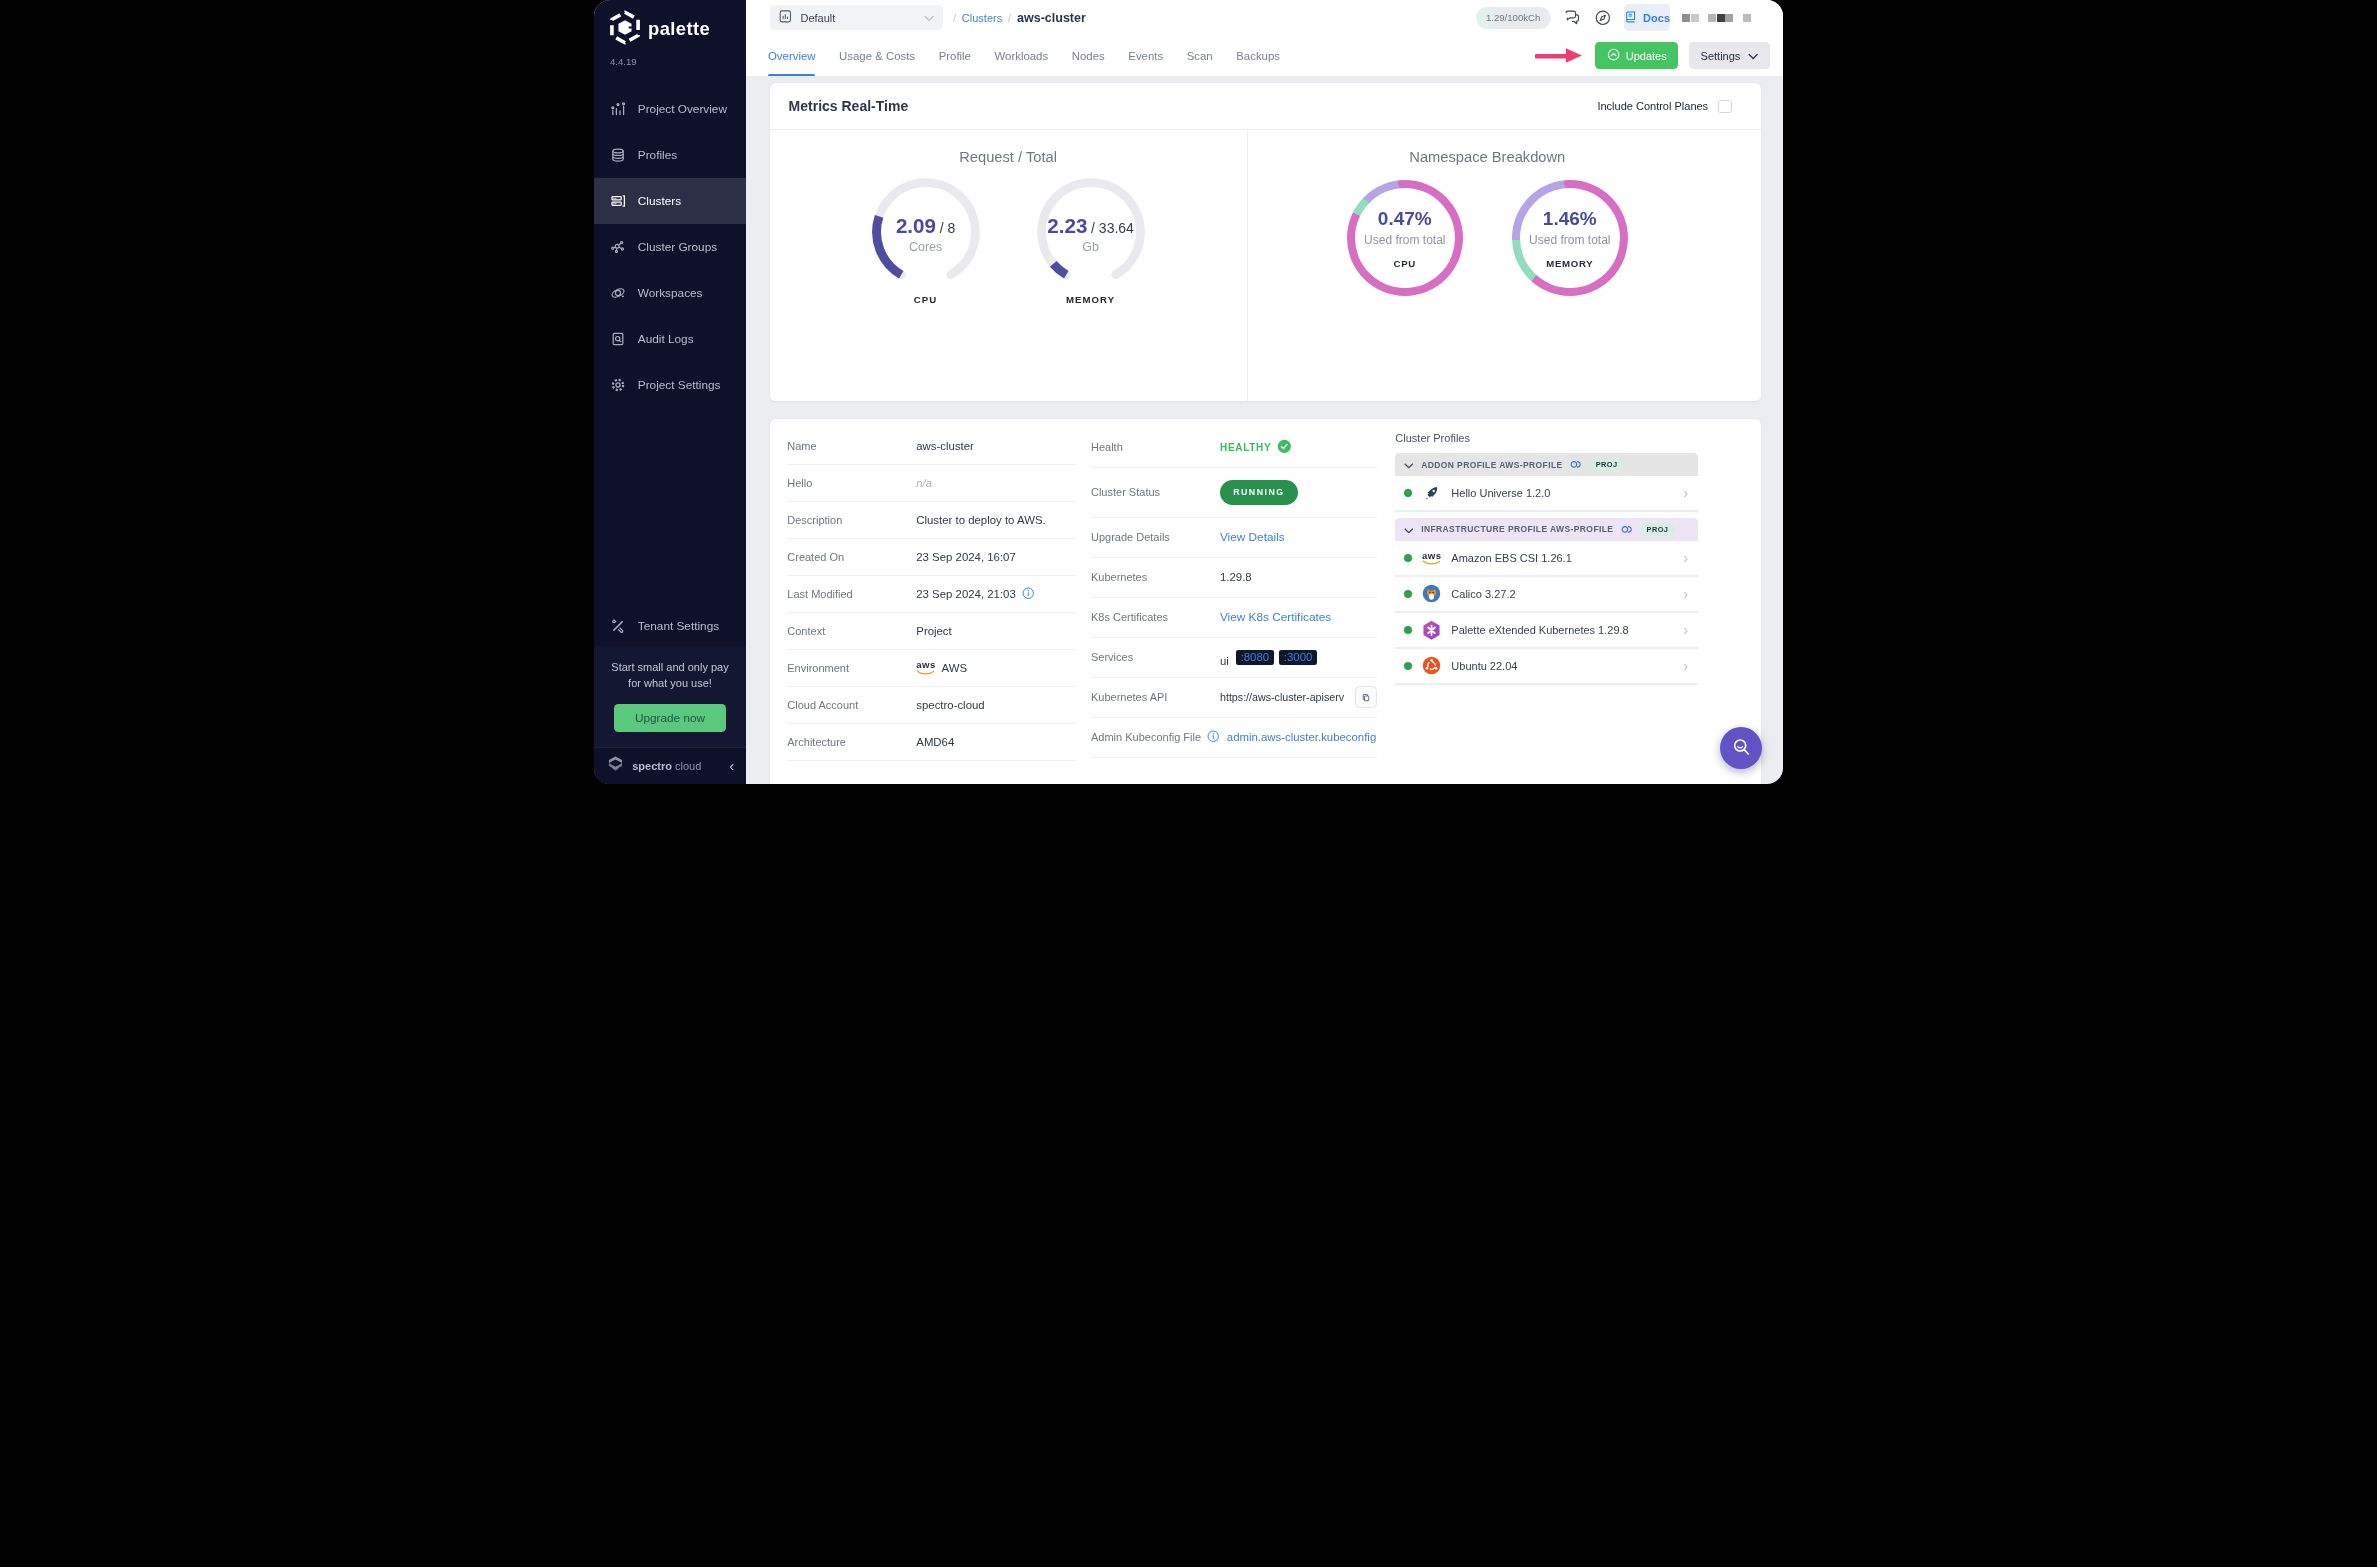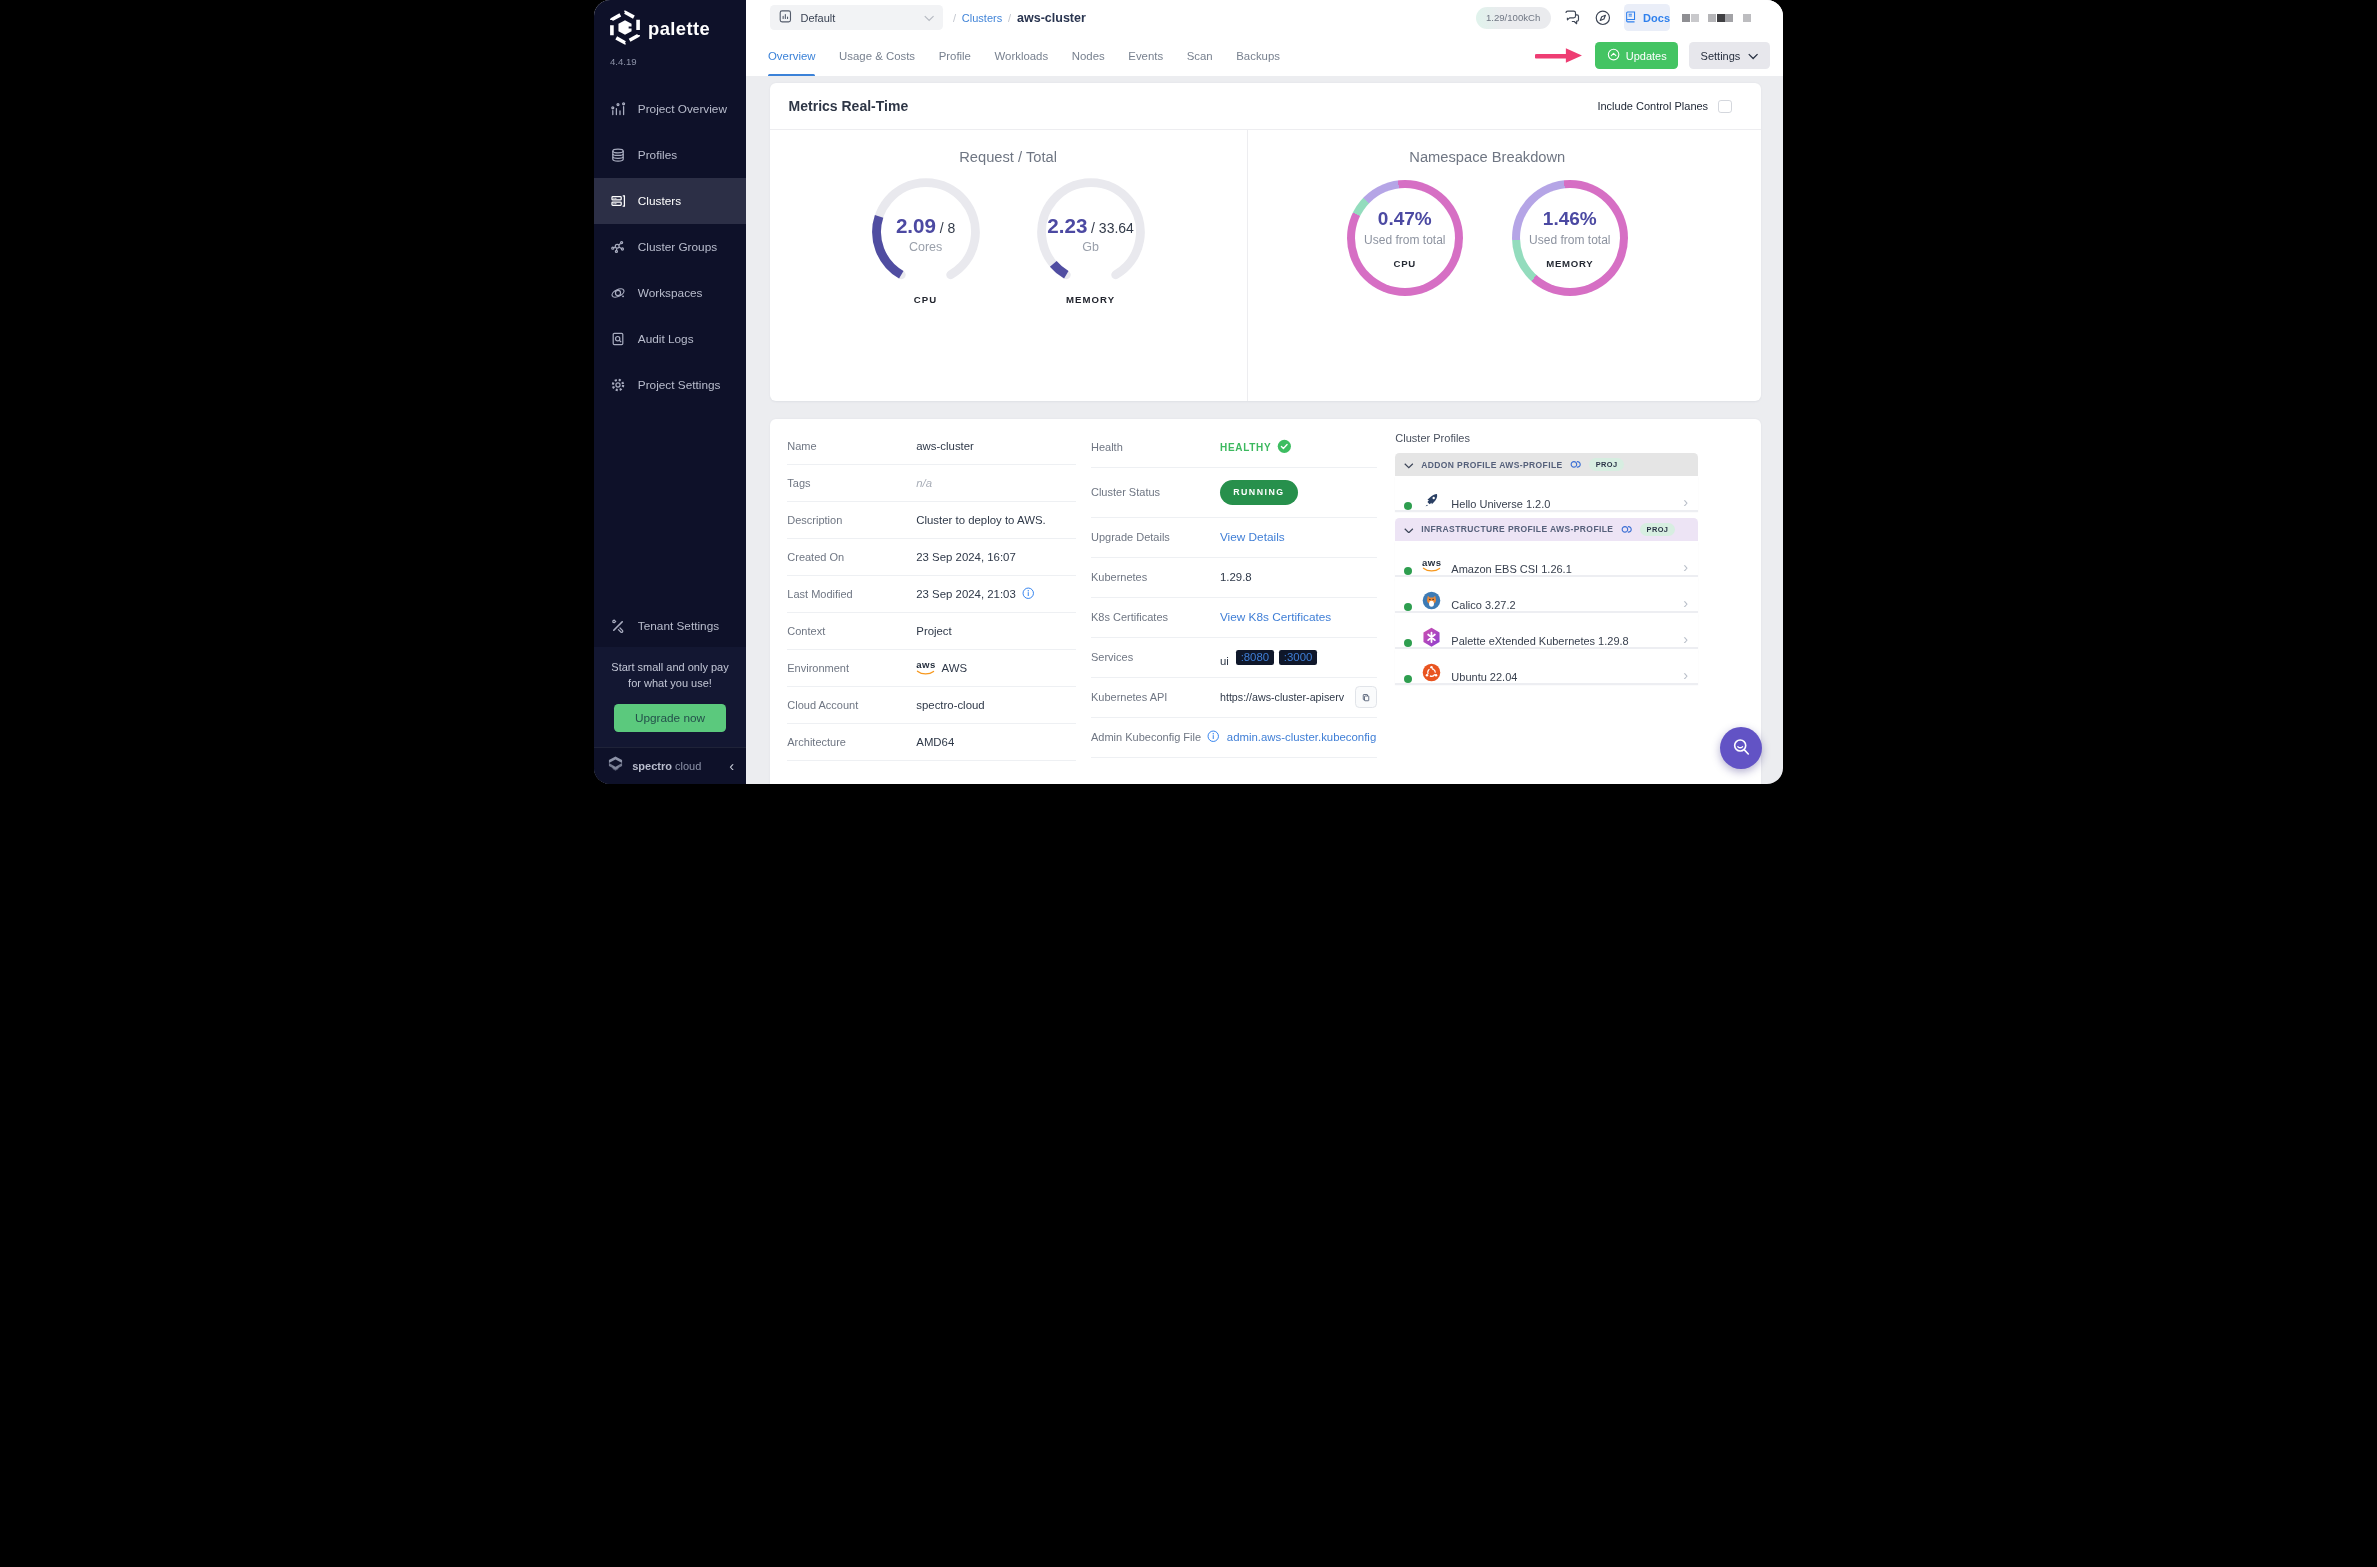--- a/index.html
+++ b/index.html
@@ -107,21 +107,21 @@
   .aws-logo{display:inline-flex;flex-direction:column;align-items:center;line-height:1;}
   .aws-word{font-size:9.6px;font-weight:700;color:#252f3e;letter-spacing:0.4px;}
 
   
   .profiles-heading{color:#49505e;font-size:11px;margin:4.4px 0 8.8px;}
   .pgroup-header{height:23px;display:flex;align-items:center;gap:7.4px;padding:0 8.8px;border-radius:4.4px 4.4px 0 0;cursor:pointer;}
   .pgroup-header.blue{background:#e5e5e5;}
   .pgroup-header.purple{background:#ede4f5;}
   .pg-title{font-size:8.5px;font-weight:700;color:#55607a;letter-spacing:0.4px;}
   .badge{background:#d7eee1;color:#2a3347;font-size:7.4px;font-weight:700;padding:2.2px 6.6px;border-radius:6.6px;letter-spacing:0.4px;}
-  .pitem{height:36px;background:#fff;display:flex;align-items:flex-end;gap:9.6px;padding:0 10.3px 0 8.8px;border-bottom:2.2px solid #edeef2;box-shadow:0 0.7px 1.5px rgba(20,30,60,.05);cursor:pointer;}
+  .pitem{height:36px;background:#fff;display:flex;align-items:center;gap:9.6px;padding:0 10.3px 0 8.8px;border-bottom:2.2px solid #edeef2;box-shadow:0 0.7px 1.5px rgba(20,30,60,.05);cursor:pointer;}
   .pgroup{margin-bottom:5.9px;}
   .dot{width:8px;height:8px;border-radius:50%;background:#2e9e4f;flex:none;}
   .pname{color:#39414f;font-size:11px;}
   .pchev-r{margin-left:auto;color:#b9bfc9;font-size:14.7px;line-height:1;}
   .picon{width:20px;height:20px;flex:none;display:flex;align-items:center;justify-content:center;}
 
   .fab{position:absolute;right:20.6px;bottom:14.7px;width:42px;height:42px;border-radius:50%;background:#6253c5;border:none;display:flex;align-items:center;justify-content:center;box-shadow:0 2.9px 8.8px rgba(40,30,120,.35);cursor:pointer;}
   .arrow-anno{display:flex;align-items:center;}
 </style>
 </head>
@@ -428,21 +428,21 @@
       </section>
 
       <section class="card details-card">
 
         <div class="dcol1">
           <div class="drow">
             <span class="dlabel">Name</span>
             <span class="dvalue">aws-cluster</span>
           </div>
           <div class="drow">
-            <span class="dlabel">Tags</span>
+            <span class="dlabel">Hello</span>
             <span class="dvalue muted">n/a</span>
           </div>
           <div class="drow">
             <span class="dlabel">Description</span>
             <span class="dvalue">Cluster to deploy to AWS.</span>
           </div>
           <div class="drow">
             <span class="dlabel">Created On</span>
             <span class="dvalue">23 Sep 2024, 16:07</span>
           </div>

